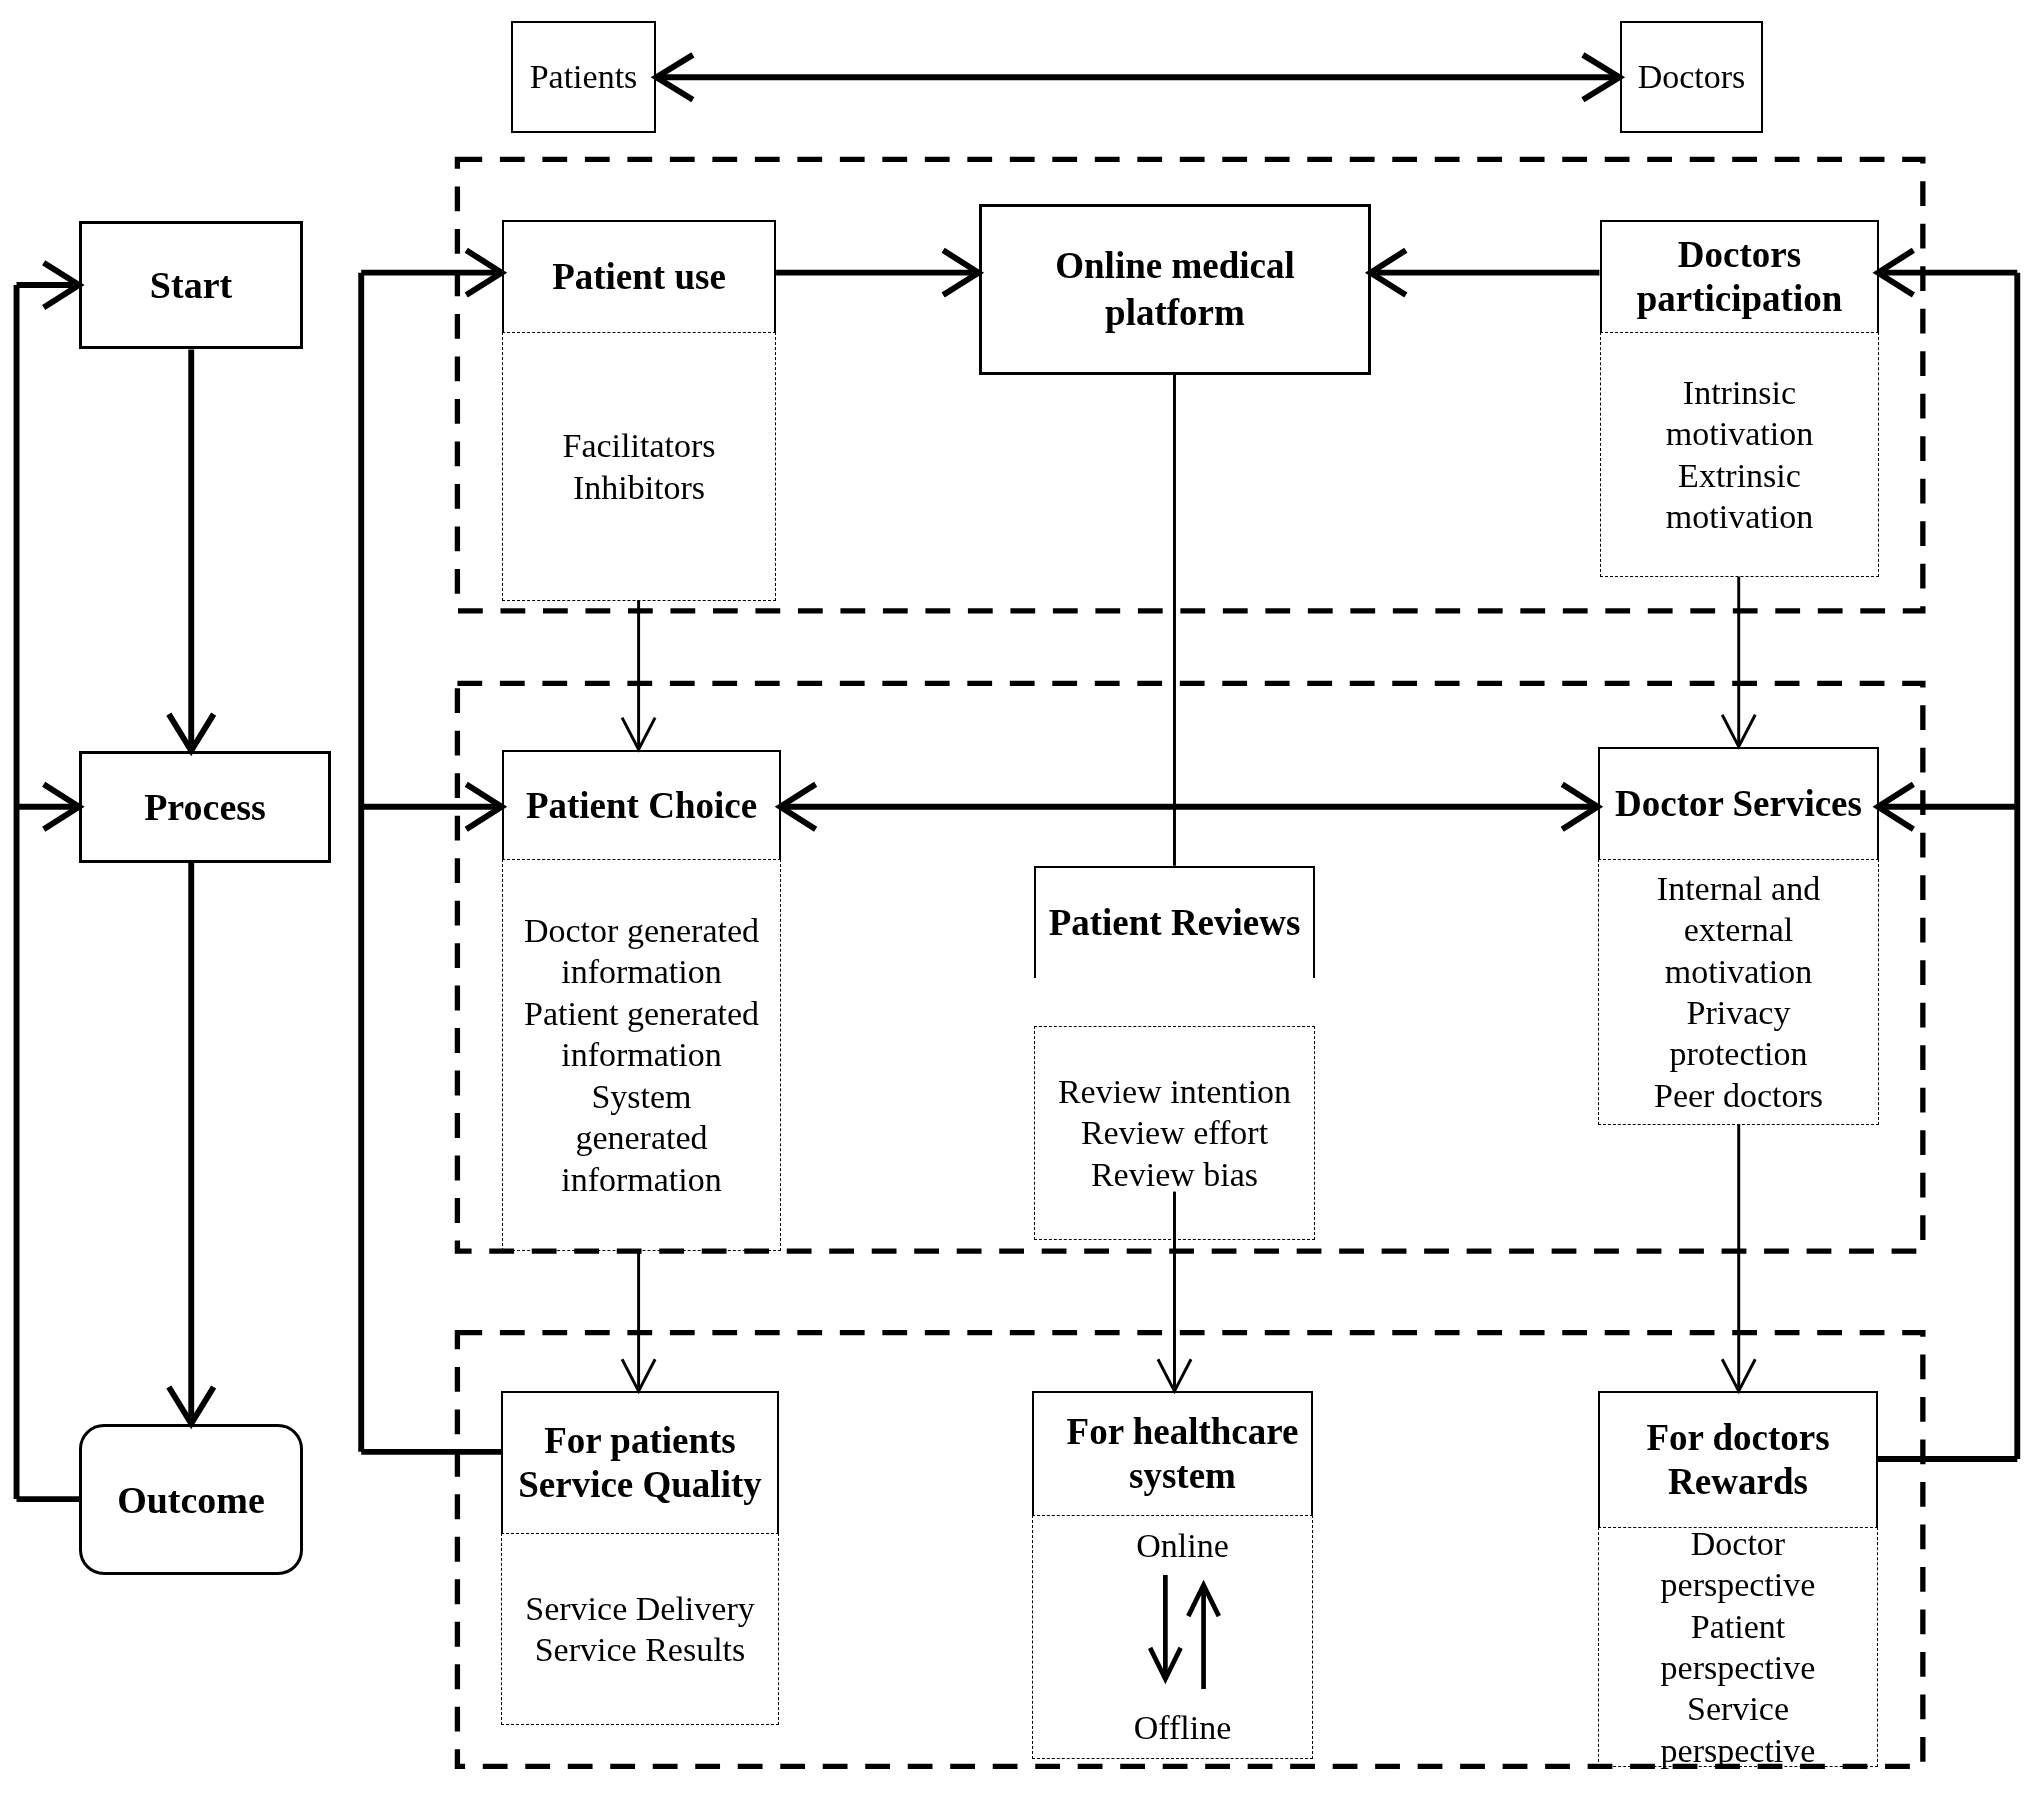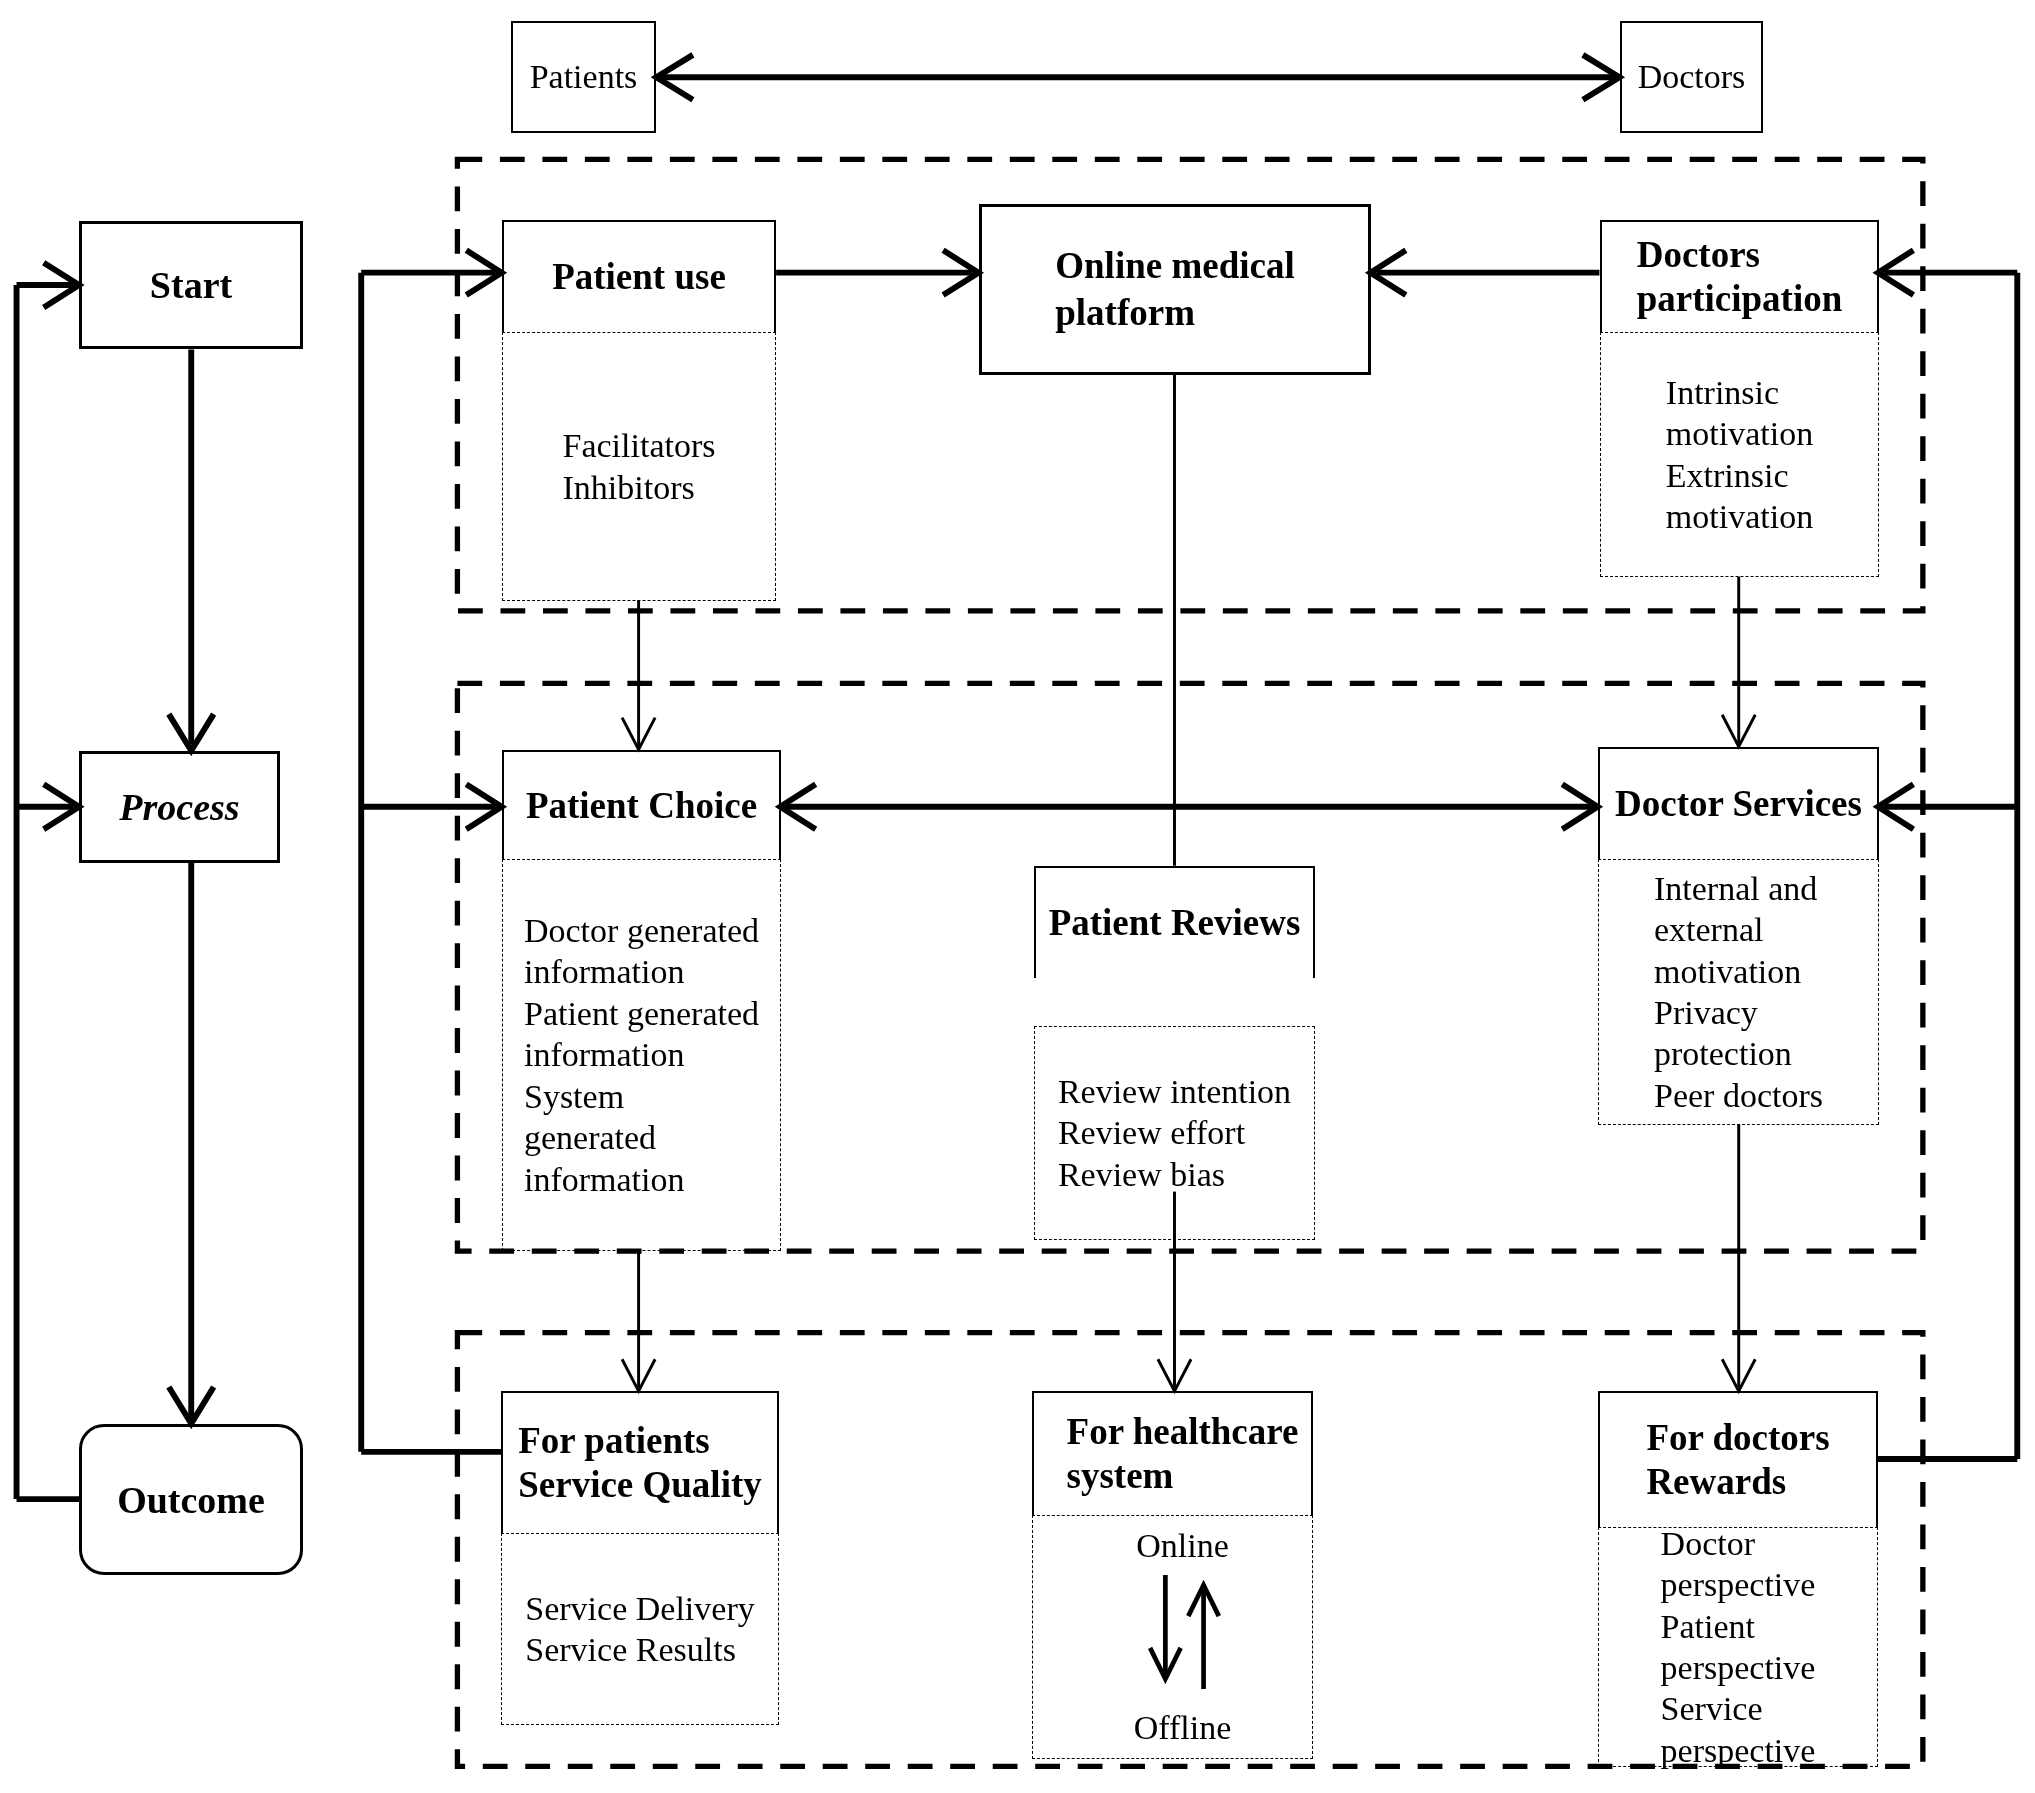--- a/index.html
+++ b/index.html
@@ -1,33 +1,33 @@
 <!DOCTYPE html>
 <html style="font-size:9.4px"><head>
 <meta charset="utf-8">
 <style>
   html,body{margin:0;padding:0;background:#ffffff;}
   .canvas{position:relative;width:2035px;height:1793px;background:#ffffff;
           font-family:"Liberation Serif",serif;color:#000;overflow:hidden;}
   .box{position:absolute;display:flex;align-items:center;justify-content:center;
-       background:#ffffff;box-sizing:border-box;}
+       text-align:center;background:#ffffff;box-sizing:border-box;}
   .pre{white-space:pre-line;}
   .plain{border:2.4px solid #000;font-size:34px;}
   .stage{border:3.5px solid #000;font-weight:bold;font-size:38px;}
   .titlebox{border:2.4px solid #000;border-bottom:none;font-weight:bold;font-size:37px;line-height:1.2;}
   .platform{border:3px solid #000;font-size:37px;font-weight:bold;line-height:1.25;}
   .subbox{border:1.8px dashed #000;font-size:34px;line-height:1.22;flex-direction:column;background:transparent;}
   .overlay{position:absolute;left:0;top:0;pointer-events:none;}
   .updown{margin:3.5px 0;}
 
   
   #patients-box{left:511px;top:21px;width:145px;height:112px;}
   #doctors-box{left:1620px;top:21px;width:143px;height:112px;}
   #start-box{left:79px;top:221px;width:224px;height:128px;}
-  #process-box{left:79px;top:751px;width:201px;height:112px;font-style:italic;}
+  #process-box{left:79px;top:751px;width:252px;height:112px;}
   #outcome-box{left:79px;top:1424px;width:224px;height:151px;border-radius:25px;}
 
   #patient-use-title{left:502px;top:220px;width:274px;height:112px;}
   #patient-use-sub{left:502px;top:332px;width:274px;height:269px;}
   #platform-box{left:979px;top:204px;width:392px;height:171px;}
   #participation-title{left:1600px;top:220px;width:279px;height:112px;}
   #participation-sub{left:1600px;top:332px;width:279px;height:245px;}
 
   #patient-choice-title{left:502px;top:750px;width:279px;height:110px;}
   #patient-choice-sub{left:502px;top:859px;width:279px;height:392px;}

